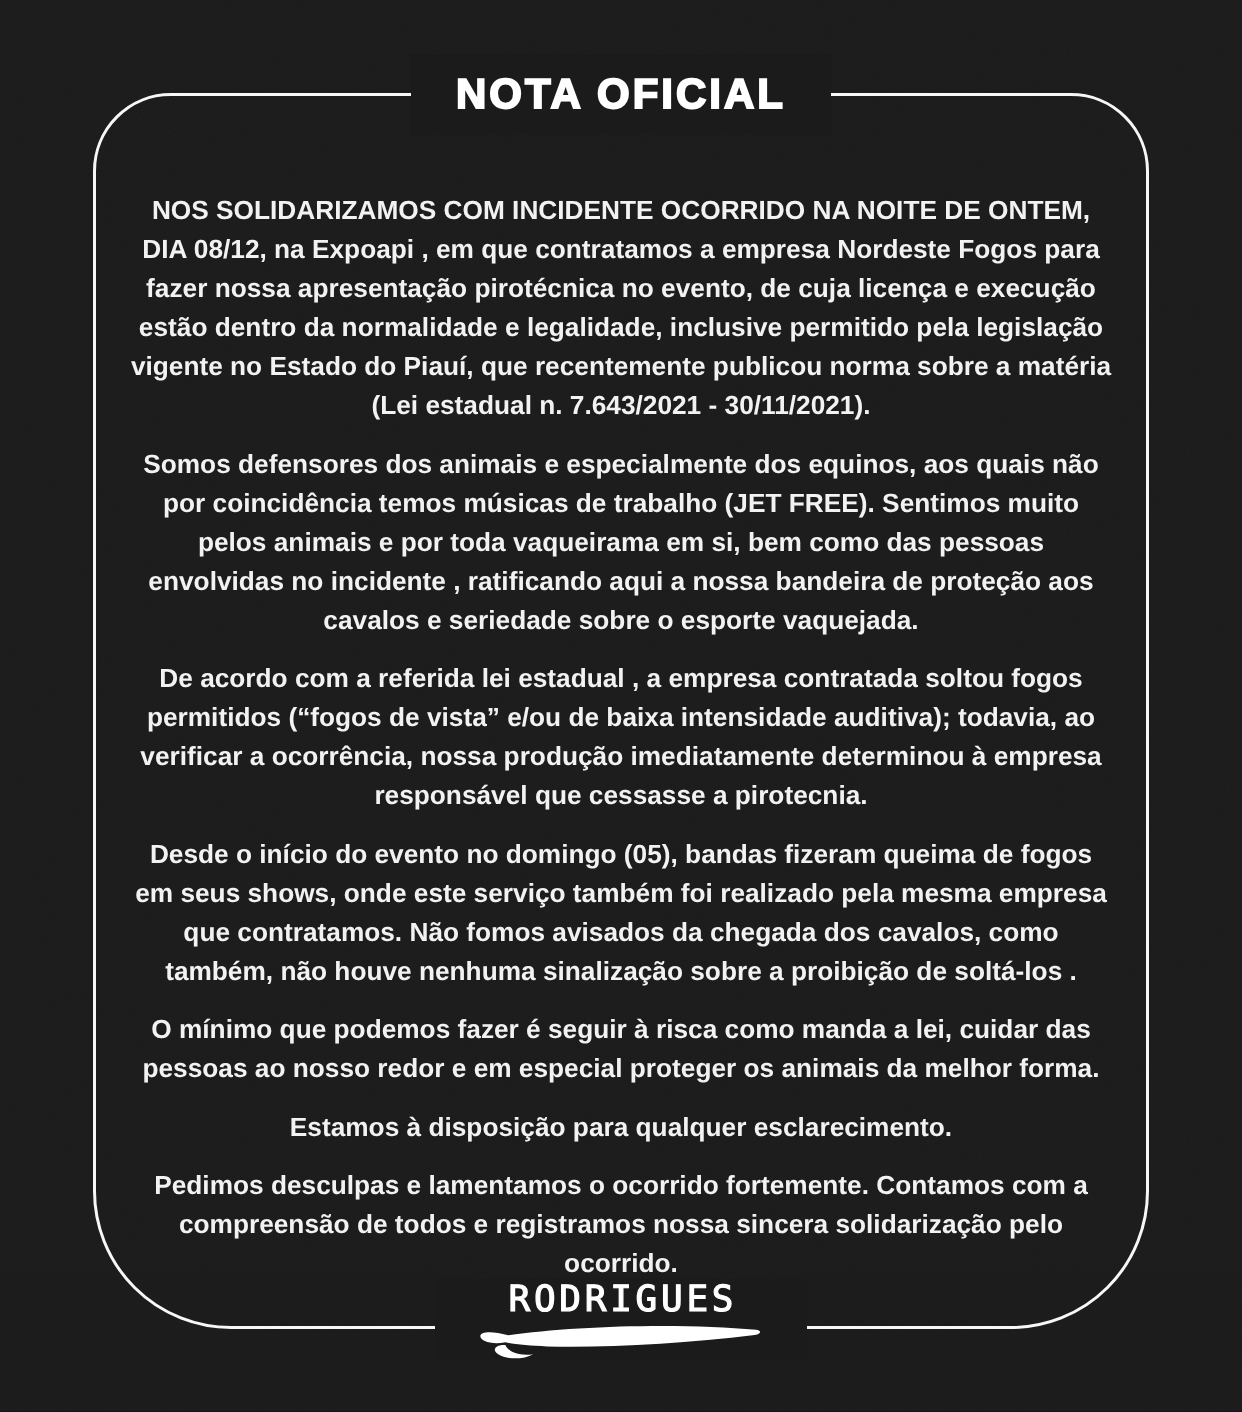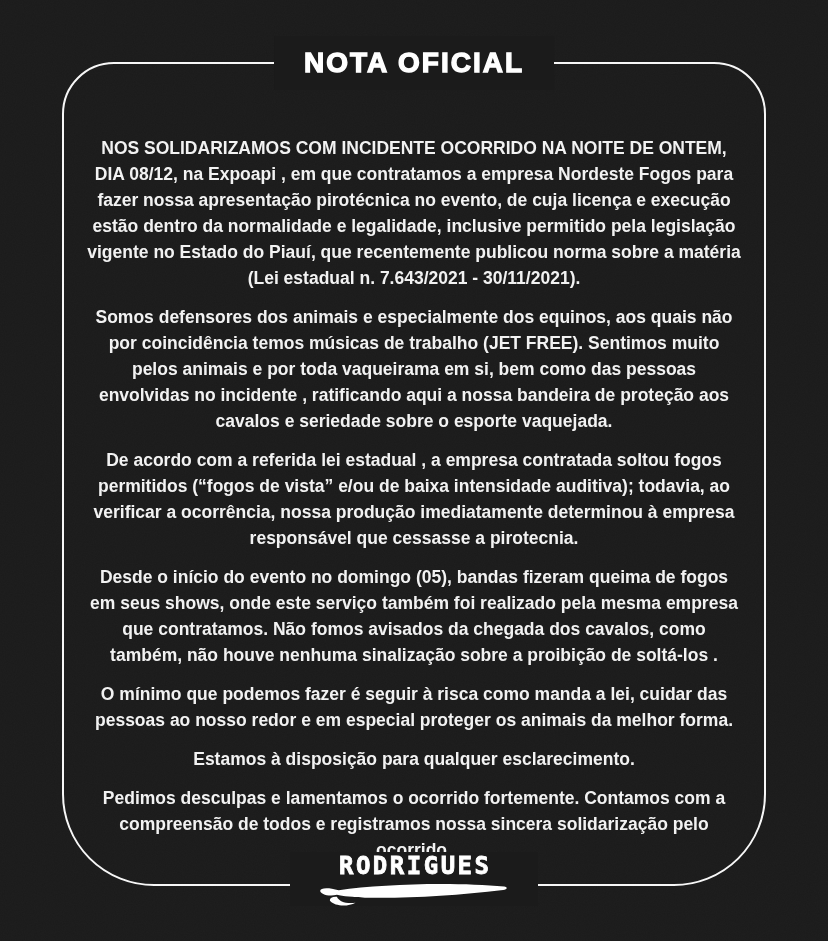--- a/index.html
+++ b/index.html
@@ -52,21 +52,21 @@
     position: absolute;
     left: 86px;
     right: 86px;
     top: 127px;
     text-align: center;
     color: #f2f2f2;
     font-size: 17.5px;
     line-height: 26px;
     font-weight: bold;
   }
-  .note-body p { margin: 8px 0 13px 0; }
+  .note-body p { margin: 0 0 13px 0; }
   
   .logo {
     position: absolute;
     top: 852px;
     left: 50%;
     transform: translateX(-50%);
     background: #1b1b1b;
     padding: 2px 26px 0 26px;
     text-align: center;
     color: #ffffff;
@@ -75,21 +75,21 @@
     font-family: "DejaVu Sans Mono", monospace;
     font-weight: bold;
     font-size: 22px;
     line-height: 24px;
     letter-spacing: 5px;
     margin-right: -5px;
     -webkit-text-stroke: 0.8px #ffffff;
   }
   .logo-line2 {
     font-family: "DejaVu Sans Mono", monospace;
-    font-weight: bold;
+    font-weight: normal;
     font-size: 24px;
     line-height: 25px;
     letter-spacing: 2.5px;
     margin-right: -2.5px;
     -webkit-text-stroke: 0.8px #ffffff;
   }
   .swoosh { display: block; margin: 1px auto 0 auto; }
 </style>
 </head>
 <body>

